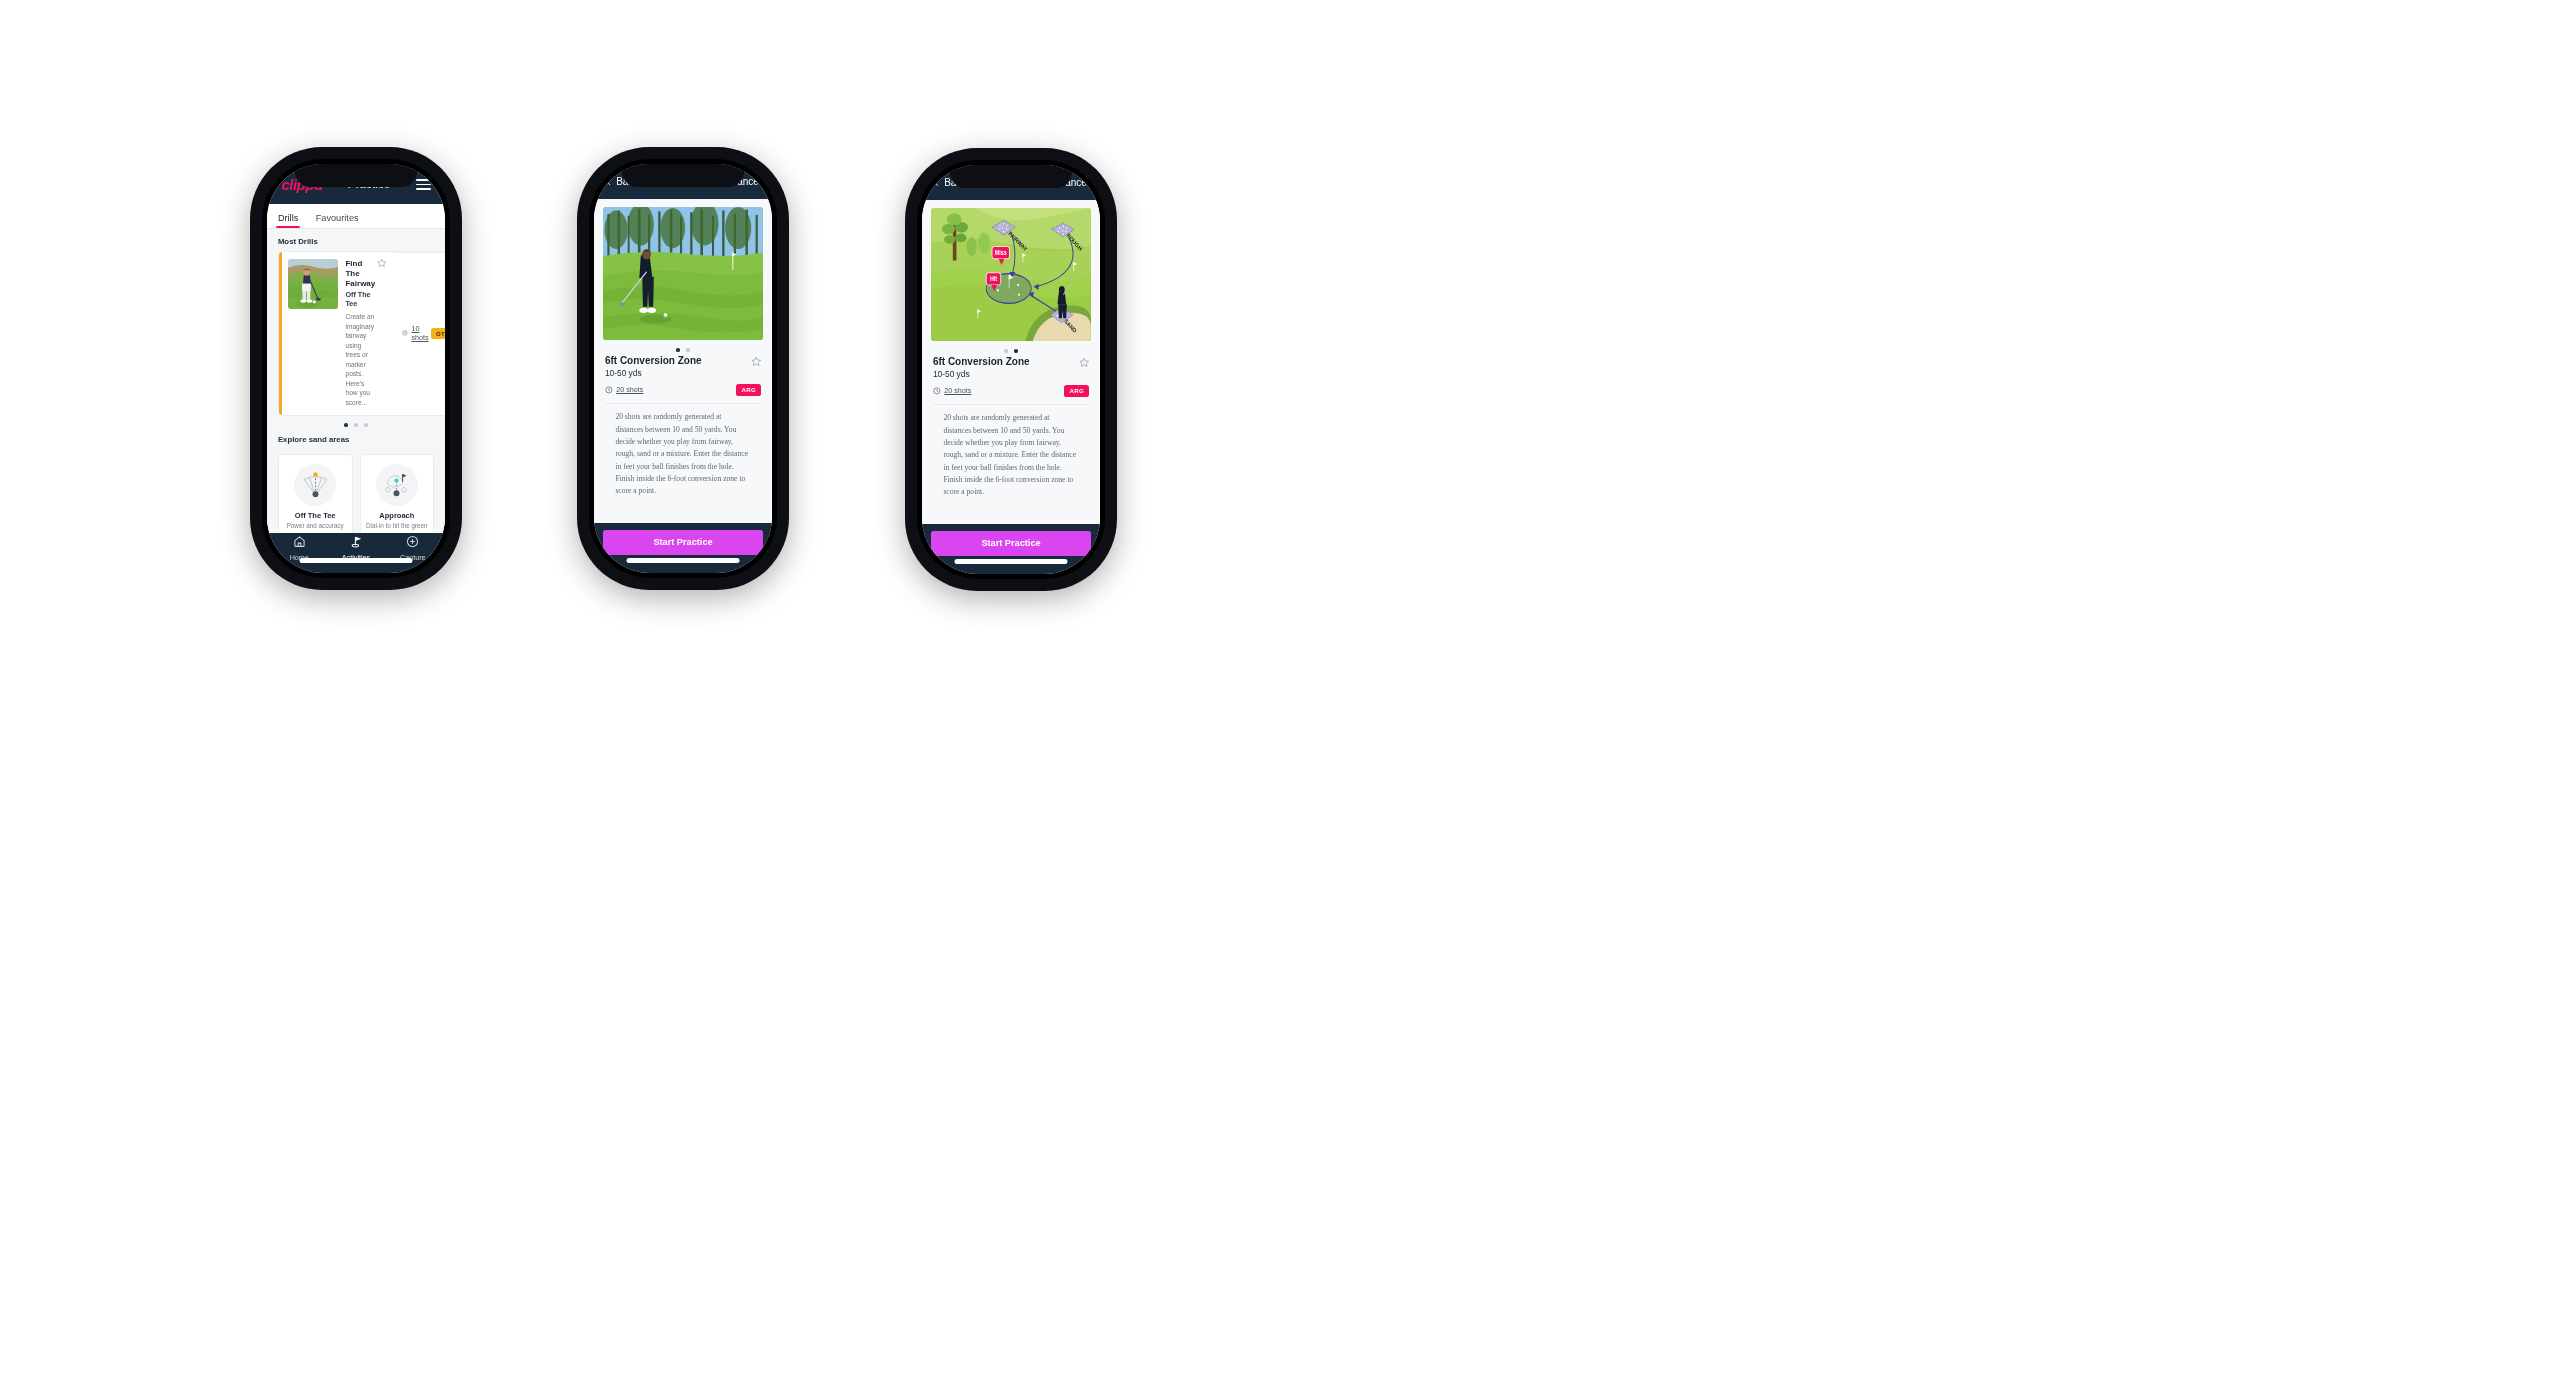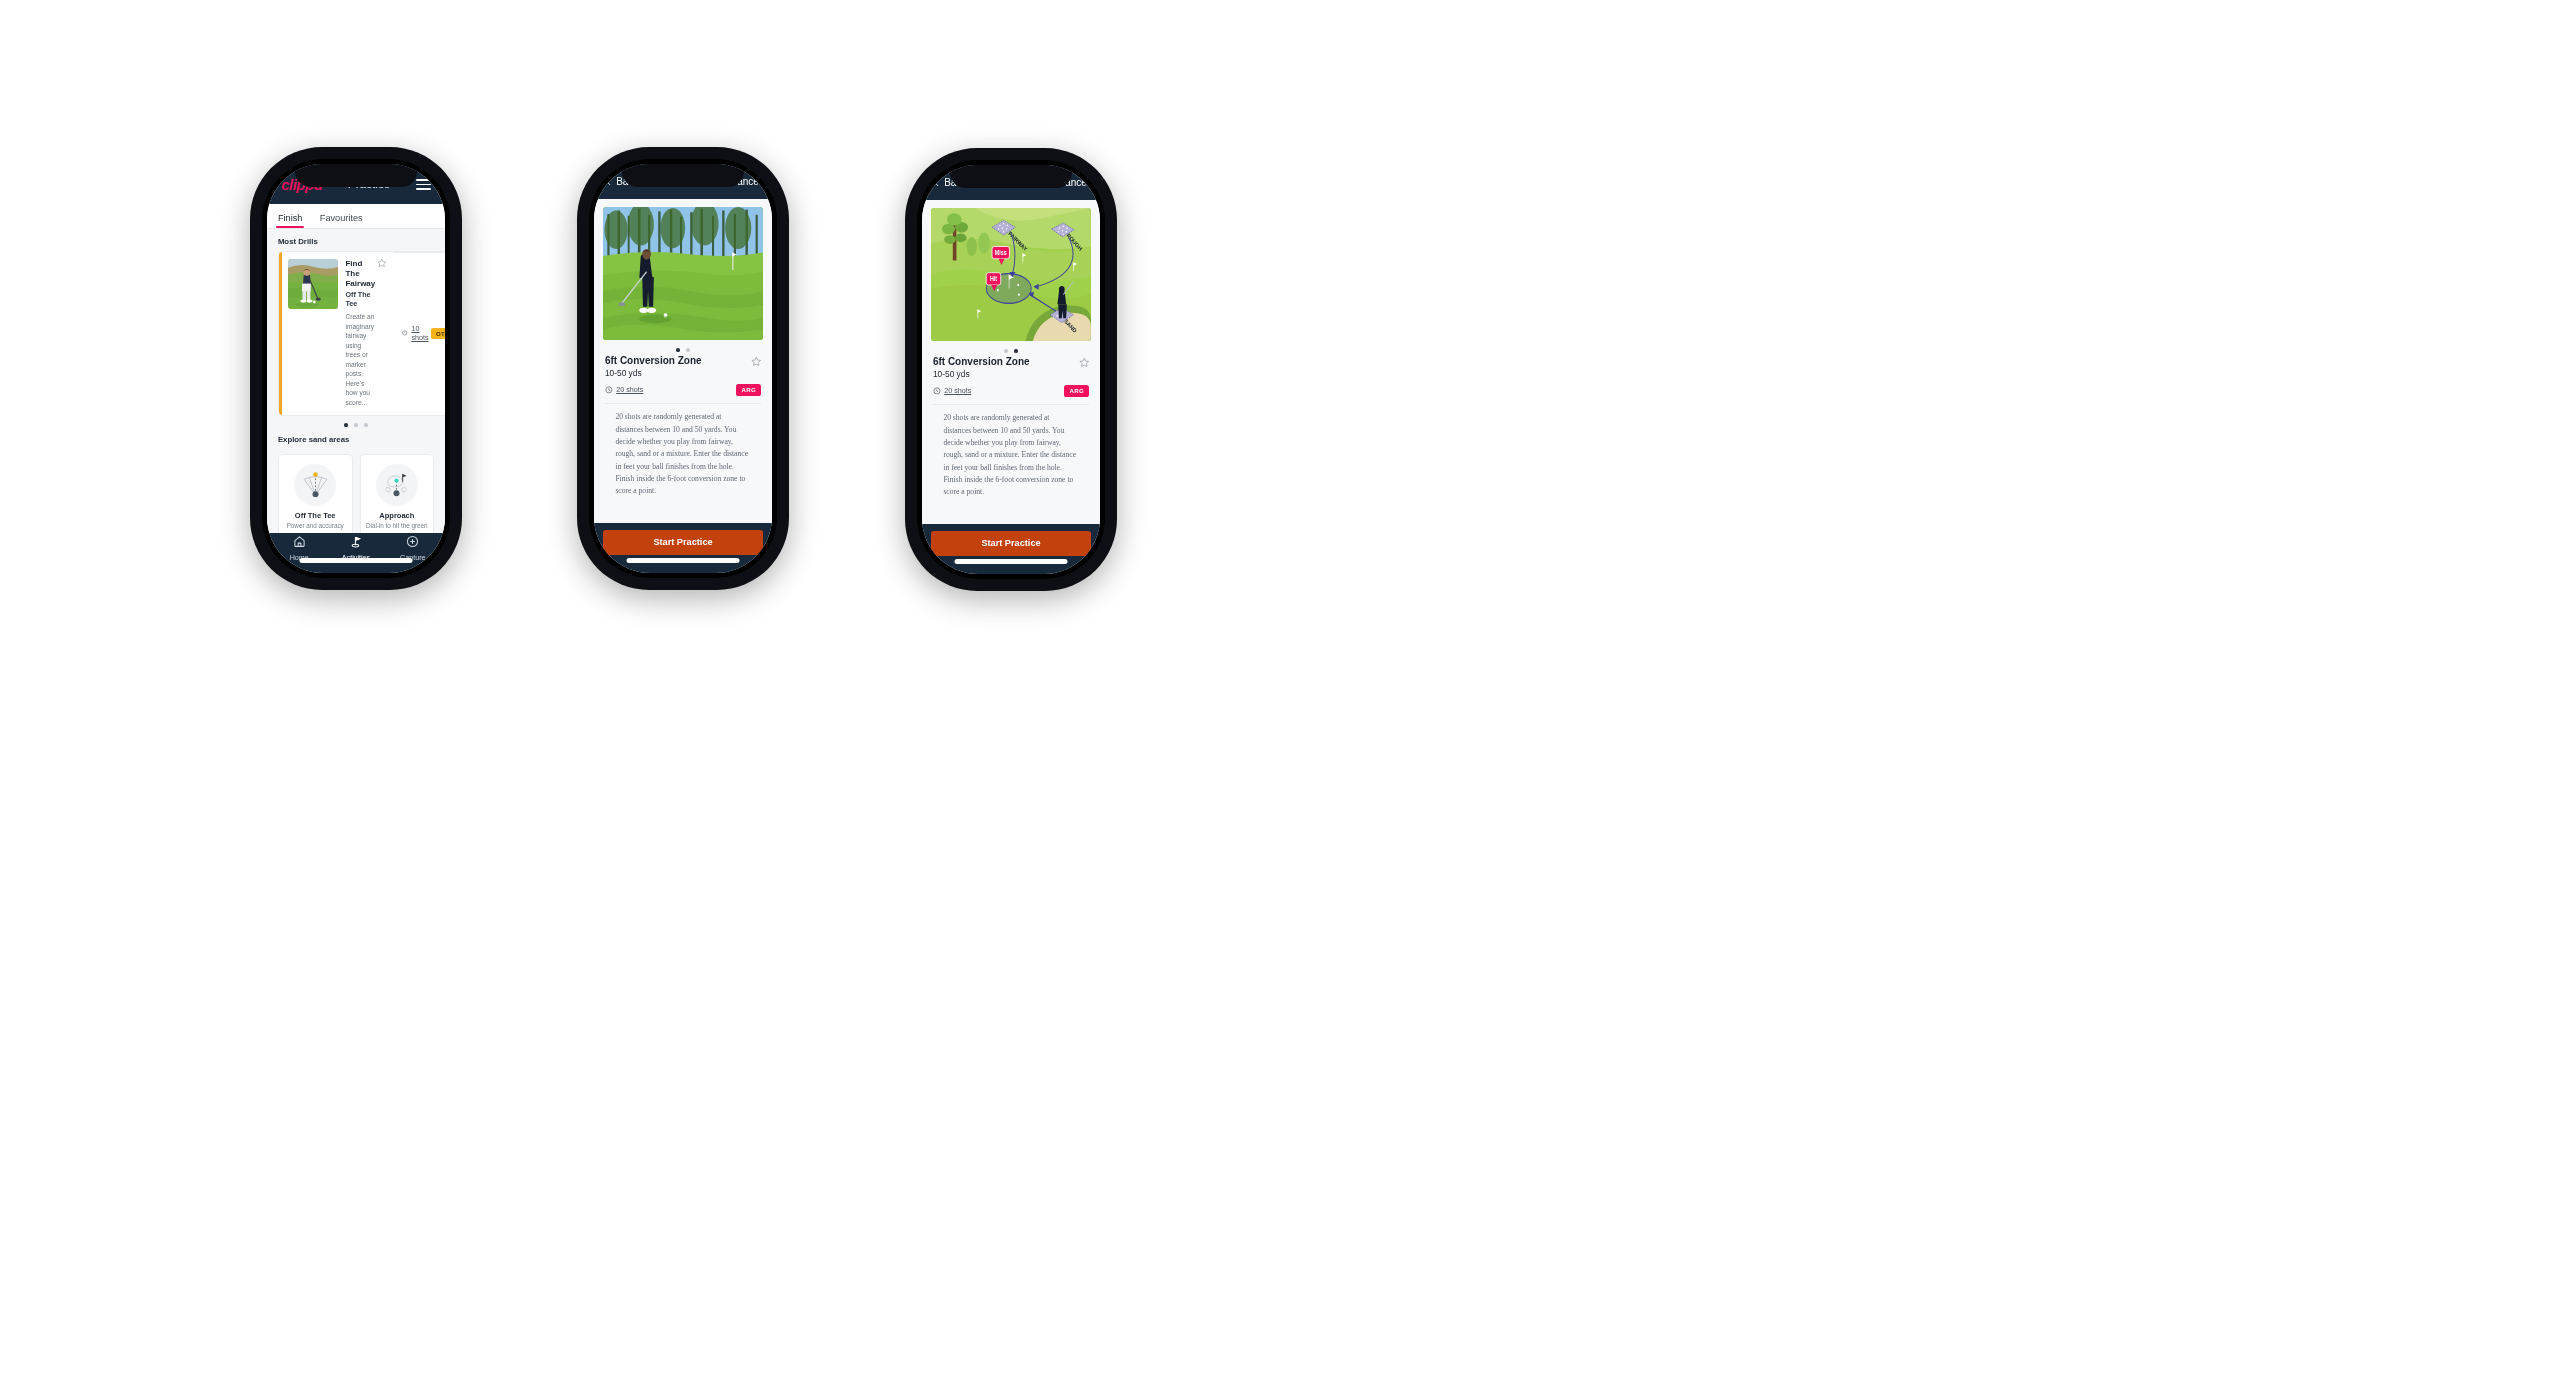--- a/index.html
+++ b/index.html
@@ -89,21 +89,21 @@
   .body2{flex:1;background:#f7f8fa;display:flex;flex-direction:column;overflow:hidden;}
   .media{margin:7.8px 8.7px 0;height:133px;border-radius:3.5px;overflow:hidden;position:relative;background:#9ec94a;}
   .det{padding:3.5px 10.5px 0;}
   .det-head{display:flex;align-items:flex-start;justify-content:space-between;}
   .det-title{font-size:10px;font-weight:bold;color:#1a222c;}
   .det-sub{font-size:8.4px;color:#222a33;margin-top:2px;}
   .det-row{display:flex;align-items:center;justify-content:space-between;margin-top:6.1px;}
   .det-desc{font-size:7.6px;color:#5f6873;line-height:1.62;padding:7.8px 10.5px 0;
             border-top:0.9px solid #e9ebef;margin:7px 10.5px 0;font-family:Liberation Serif, serif;}
   .cta-wrap{background:#17293a;padding:7px 8.7px 17.4px;}
-  .cta{background:#c2410c;color:#fff;border:none;width:100%;padding:7.8px 0;border-radius:2.6px;
+  .cta{background:#d946ef;color:#fff;border:none;width:100%;padding:7.8px 0;border-radius:2.6px;
        font-size:9.2px;font-weight:bold;cursor:pointer;font-family:inherit;}
 </style>
 </head>
 <body>
 
 <div class="stage">
 
   <div class="phone" id="phone1">
     <div class="bezel">
       <div class="screen">
@@ -113,21 +113,21 @@
           <span class="logo">clippd</span>
           <span class="appbar-title">Practice</span>
           <span class="burger">
               <i></i>
               <i></i>
               <i></i>
             </span>
         </div>
 
         <div class="tabs">
-          <span class="tab active">Finish</span>
+          <span class="tab active">Drills</span>
           <span class="tab">Favourites</span>
         </div>
 
         <div class="body1">
           <div class="sect-title">Most Drills</div>
 
           <div class="drill-wrap">
             <div class="drill-card">
               <div class="drill-top">
                 <div class="thumb">

